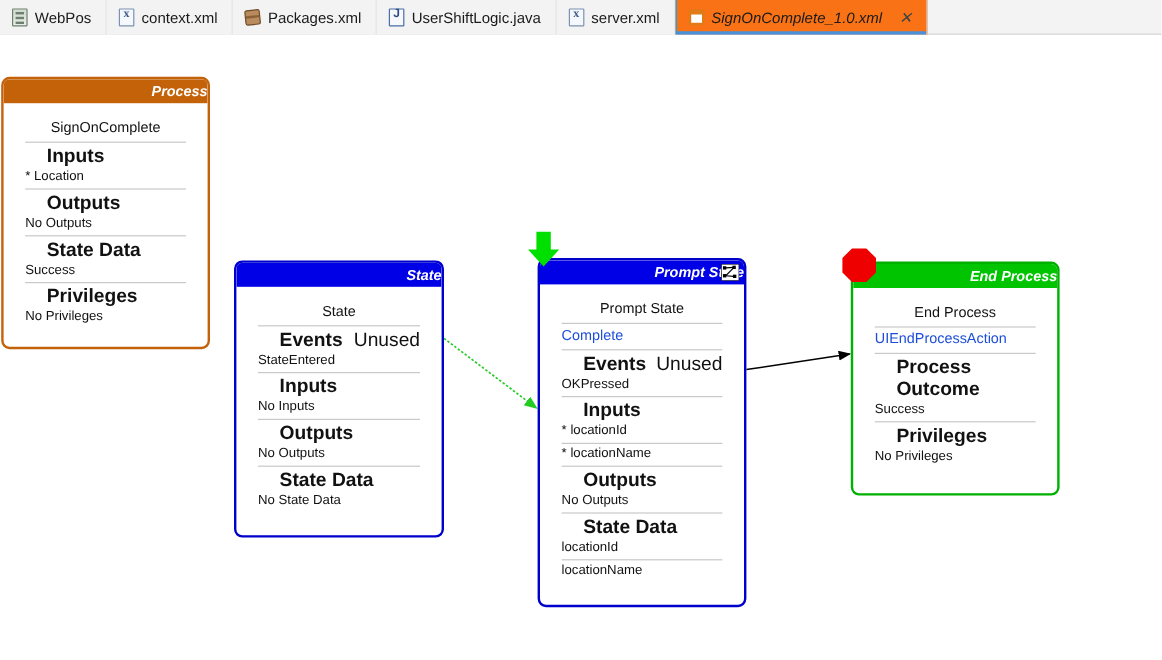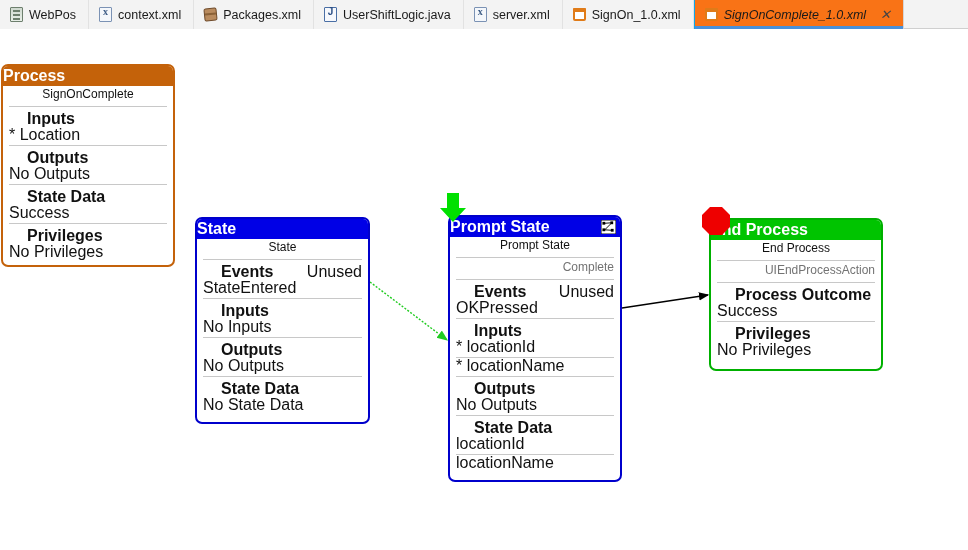--- a/index.html
+++ b/index.html
@@ -132,54 +132,55 @@
   .node {
     position: absolute;
     background: #ffffff;
     border-radius: 7px;
     border: 2px solid #999;
     overflow: hidden;
   }
   .node-hdr {
     height: 20px;
     line-height: 20px;
-    text-align: left;
-    font-size: 16px;
+    text-align: right;
+    font-size: 12px;
     font-weight: bold;
     color: #ffffff;
     position: relative;
+    font-style: italic;
   }
   .node-hdr-icon {
     position: absolute;
     right: 4px; top: 3px;
     width: 15px; height: 14px;
   }
-  .node-body { padding: 0; }
+  .node-body { padding: 12px; }
   .row {
     padding: 1px 6px 2px 6px;
     font-size: 12px;
     color: #111;
     line-height: 15px;
   }
   .row.center { text-align: center; }
-  .row.muted { text-align: right; color: #737373; }
+  .row.muted { text-align: left; color: #1d4ed8; }
   .sep { height: 1px; background: #c8c8c8; margin: 2px 6px 1px 6px; }
   .sec {
     display: flex;
     justify-content: space-between;
     align-items: baseline;
     padding: 2px 6px 0 24px;
     font-size: 16px;
     font-weight: bold;
     color: #111;
   }
   .sec .sec-right { font-weight: normal; }
   .val {
     padding: 0 6px 1px 6px;
-    font-size: 16px;
+    font-size: 11px;
     color: #111;
     line-height: 14px;
   }
 
   
   .node--orange { border-color: #c4620a; }
   .node--orange .node-hdr { background: #c4620a; }
   .node--blue { border-color: #0000cc; }
   .node--blue .node-hdr { background: #0000e6; }
   .node--green { border-color: #00b000; }
@@ -220,24 +221,20 @@
   <div class="tab">
     <span class="tab-icon ic-java"></span>
     <span>UserShiftLogic.java</span>
   </div>
 
   <div class="tab">
     <span class="tab-icon ic-xml"></span>
     <span>server.xml</span>
   </div>
 
-  <div class="tab">
-    <span class="tab-icon ic-proc"></span>
-    <span>SignOn_1.0.xml</span>
-  </div>
 
   <div class="tab active">
     <span class="tab-icon ic-proc"></span>
     <span>SignOnComplete_1.0.xml</span>
     <span class="tab-close">✕</span>
   </div>
 
 </div>
 
 <div class="canvas">

